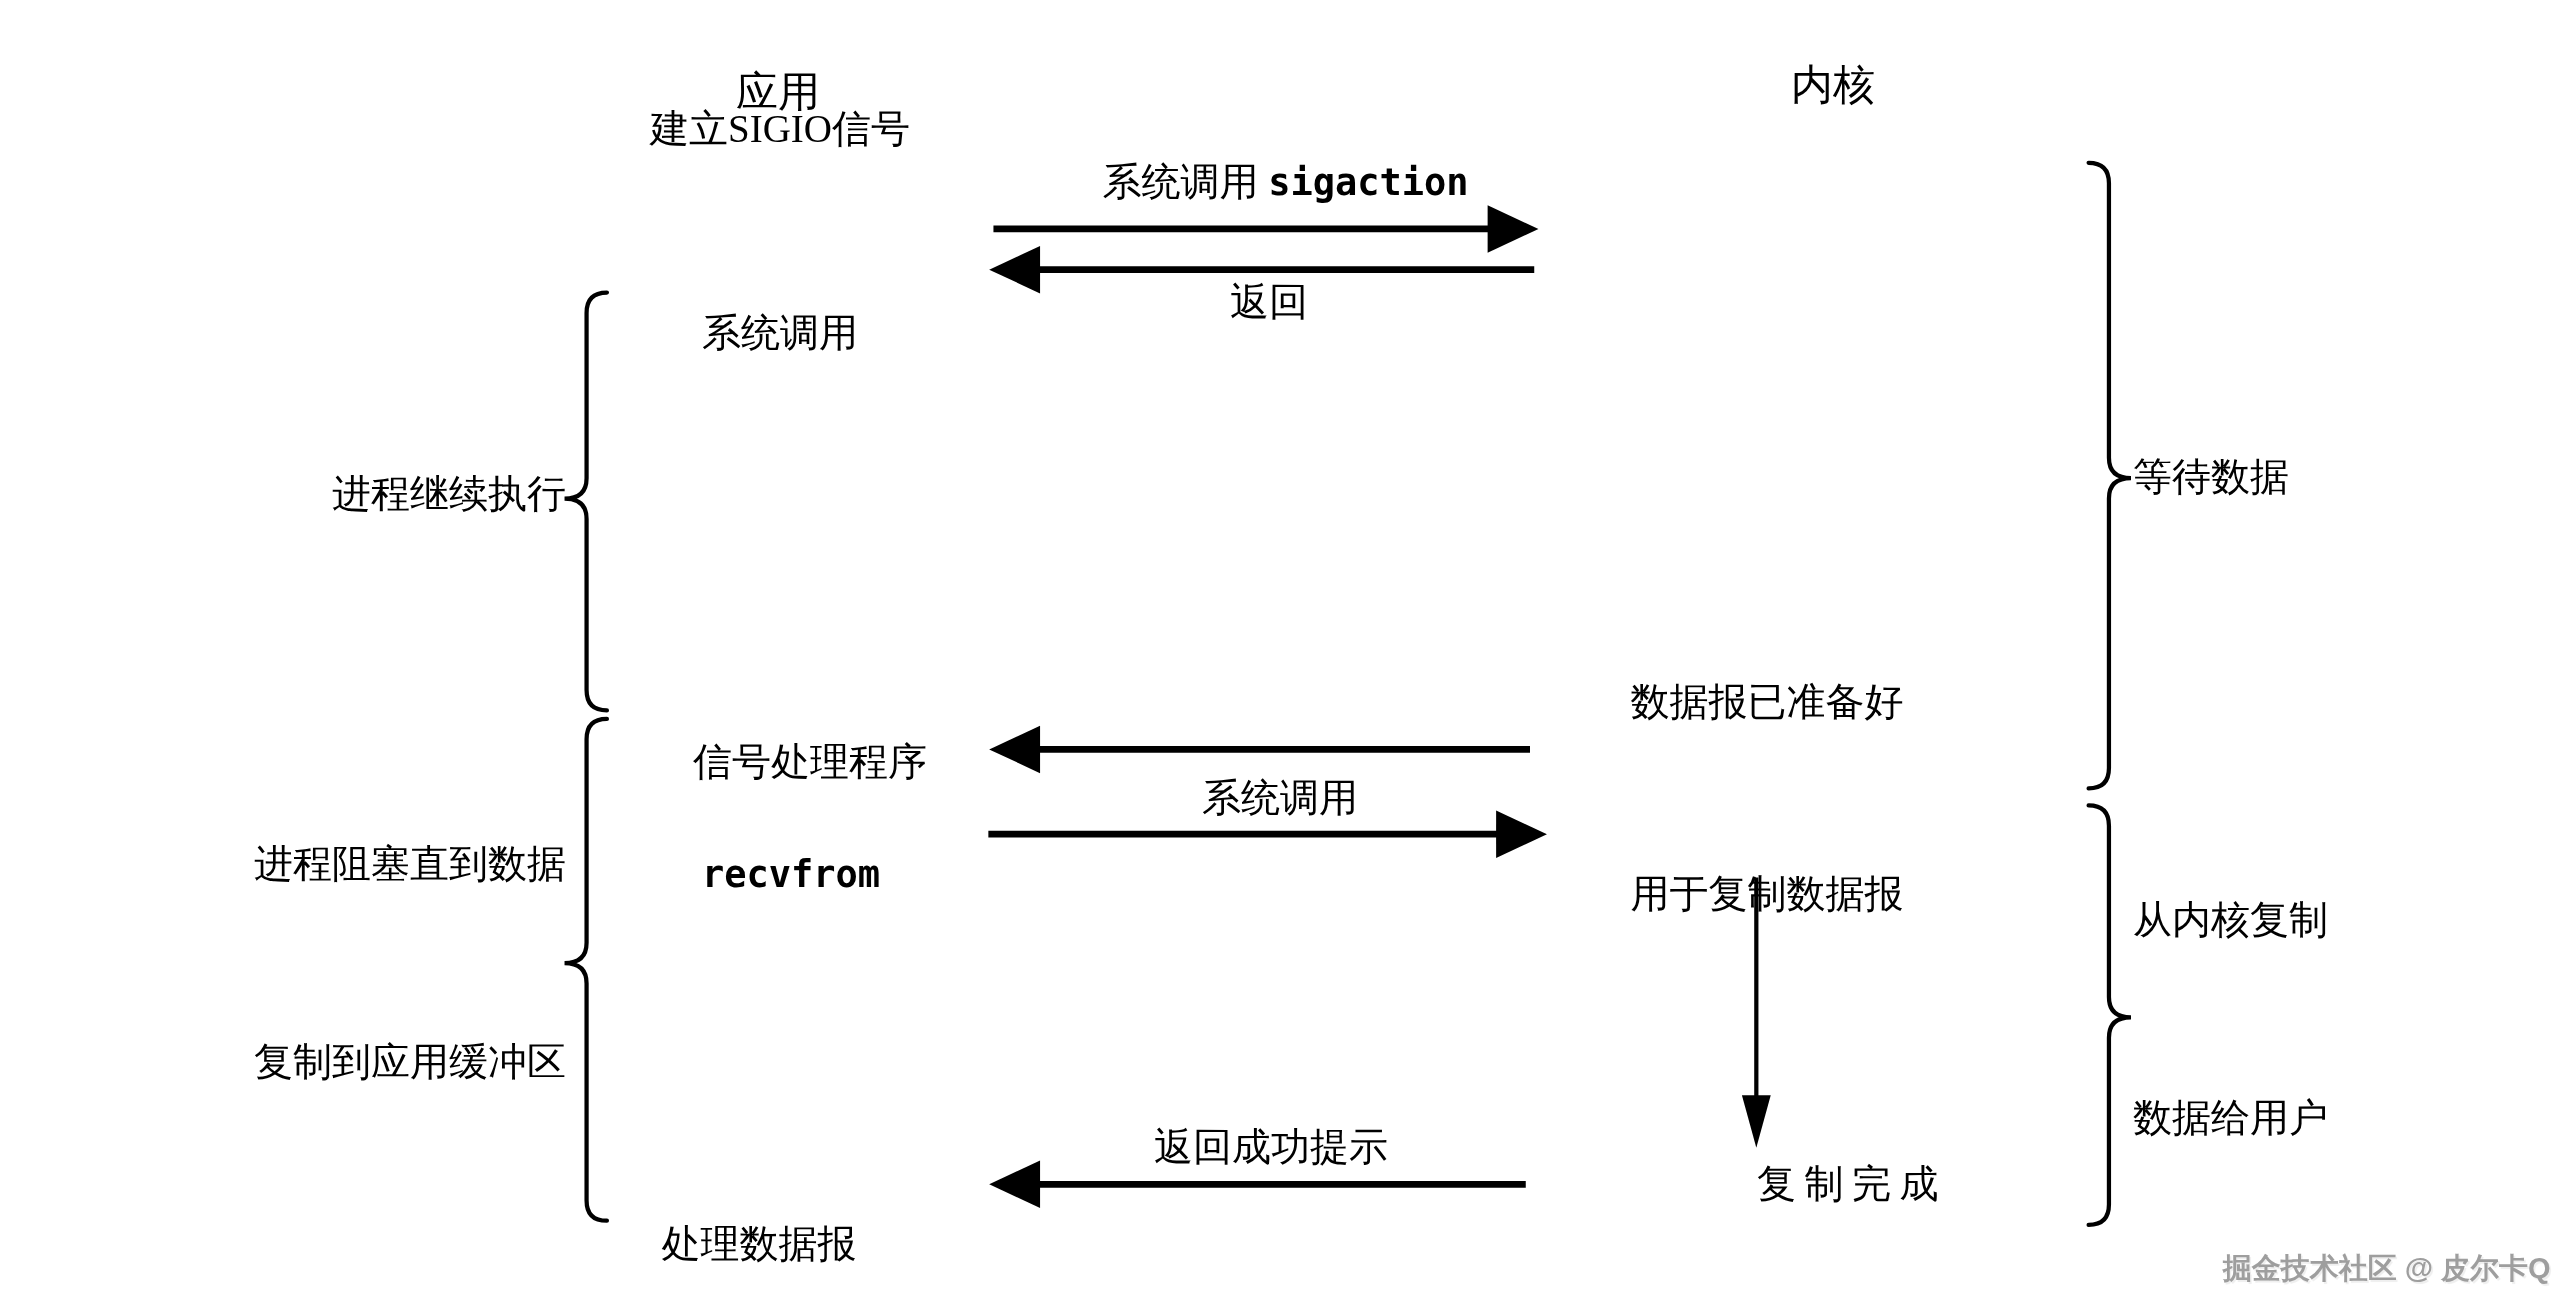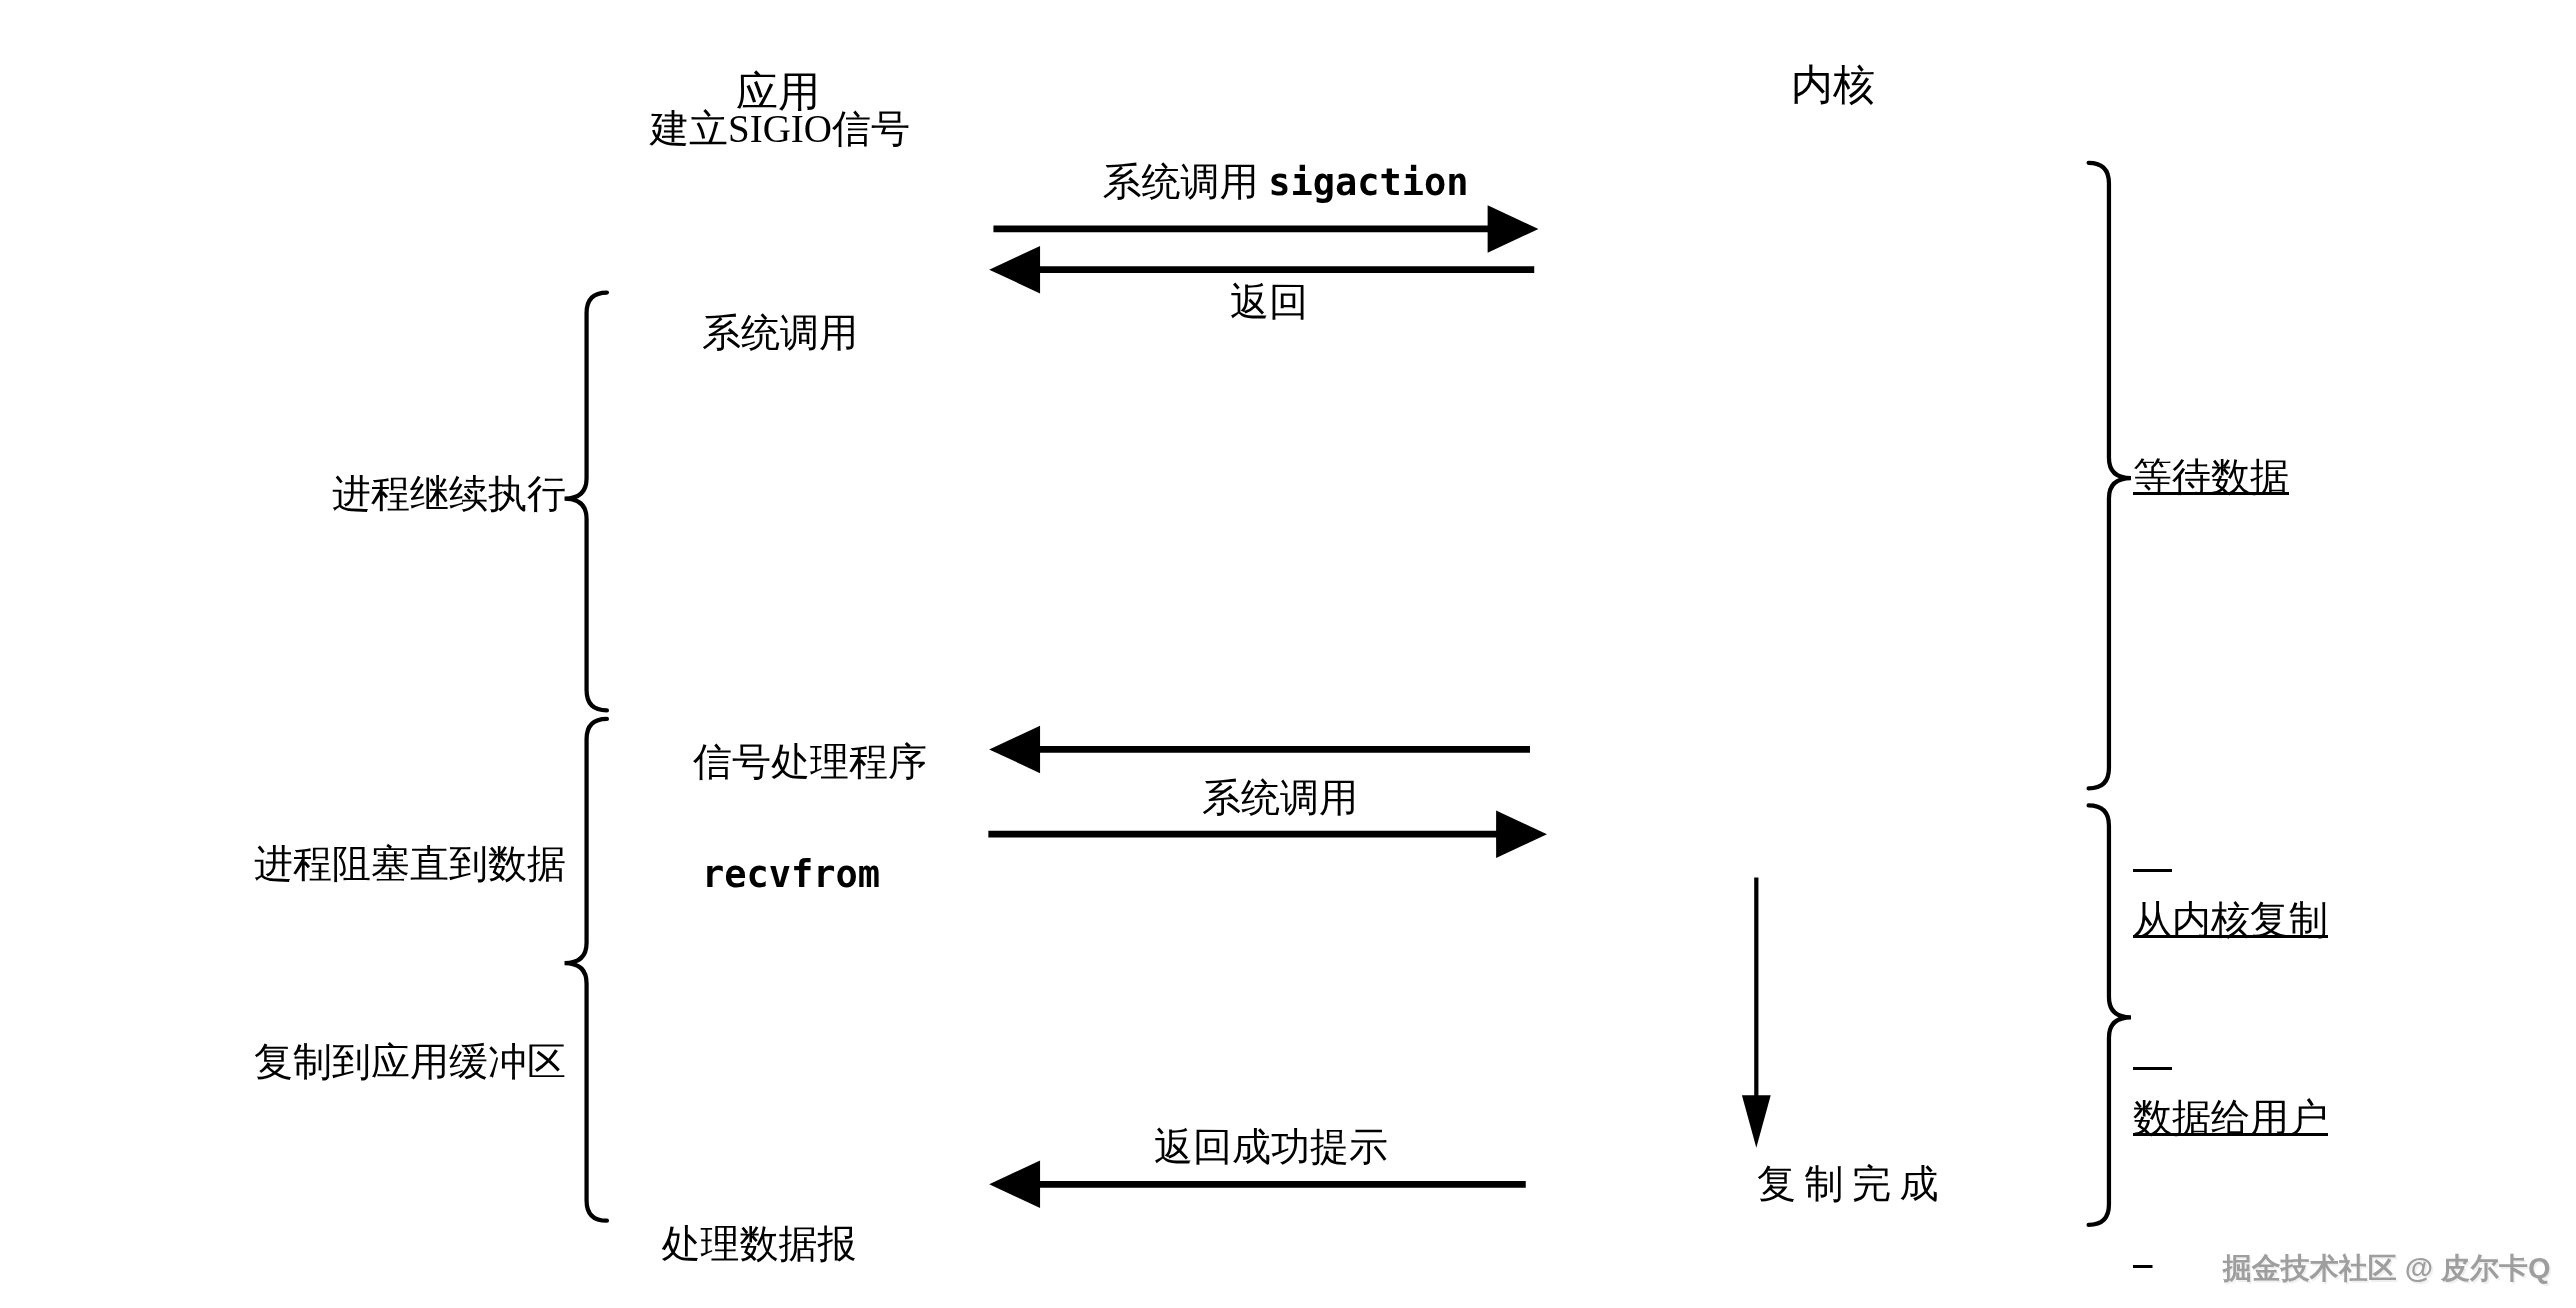--- a/index.html
+++ b/index.html
@@ -19,21 +19,21 @@
   }
   .t {
     position: absolute;
     white-space: pre;
     font-size: 39px;
     line-height: 66px;
     color: #000000;
   }
   .cc { transform: translate(-50%, -50%); text-align: center; }
   .rr { transform: translateY(-50%); text-align: right; }
-  .ll { transform: translateY(-50%); text-align: left; text-decoration: underline; }
+  .ll { transform: translateY(-50%); text-align: right; }
   .title { font-size: 42px; }
   .mono {
     font-family: "DejaVu Sans Mono", "Liberation Mono", monospace;
     font-weight: bold;
     font-size: 37px;
     margin-top: 36px;
   }
   .spaced { letter-spacing: 8.5px; }
   .watermark {
     position: absolute;
@@ -112,20 +112,24 @@
 
   <div class="t ll" style="left:2133px; top:477px;">等待数据</div>
 
   <div class="t cc" style="left:790px; top:762px;margin-left:20px;">信号处理程序</div>
 
 
   <div class="t cc mono" style="left:791px; top:839px;">recvfrom</div>
 
   <div class="t cc" style="left:1280px; top:798px;">系统调用</div>
 
+  <div class="t cc" style="left:1767px; top:798px; line-height:64px;">
+    <div>数据报已准备好</div>
+    <div>用于复制数据报</div>
+  </div>
 
   <div class="t rr" style="right:2010px; top:963px; line-height:66px;">
     <div>进程阻塞直到数据</div>
     <div>复制到应用缓冲区</div>
   </div>
 
   <div class="t ll" style="left:2133px; top:1019px; line-height:66px;">
     <div>从内核复制</div>
     <div>数据给用户</div>
   </div>

